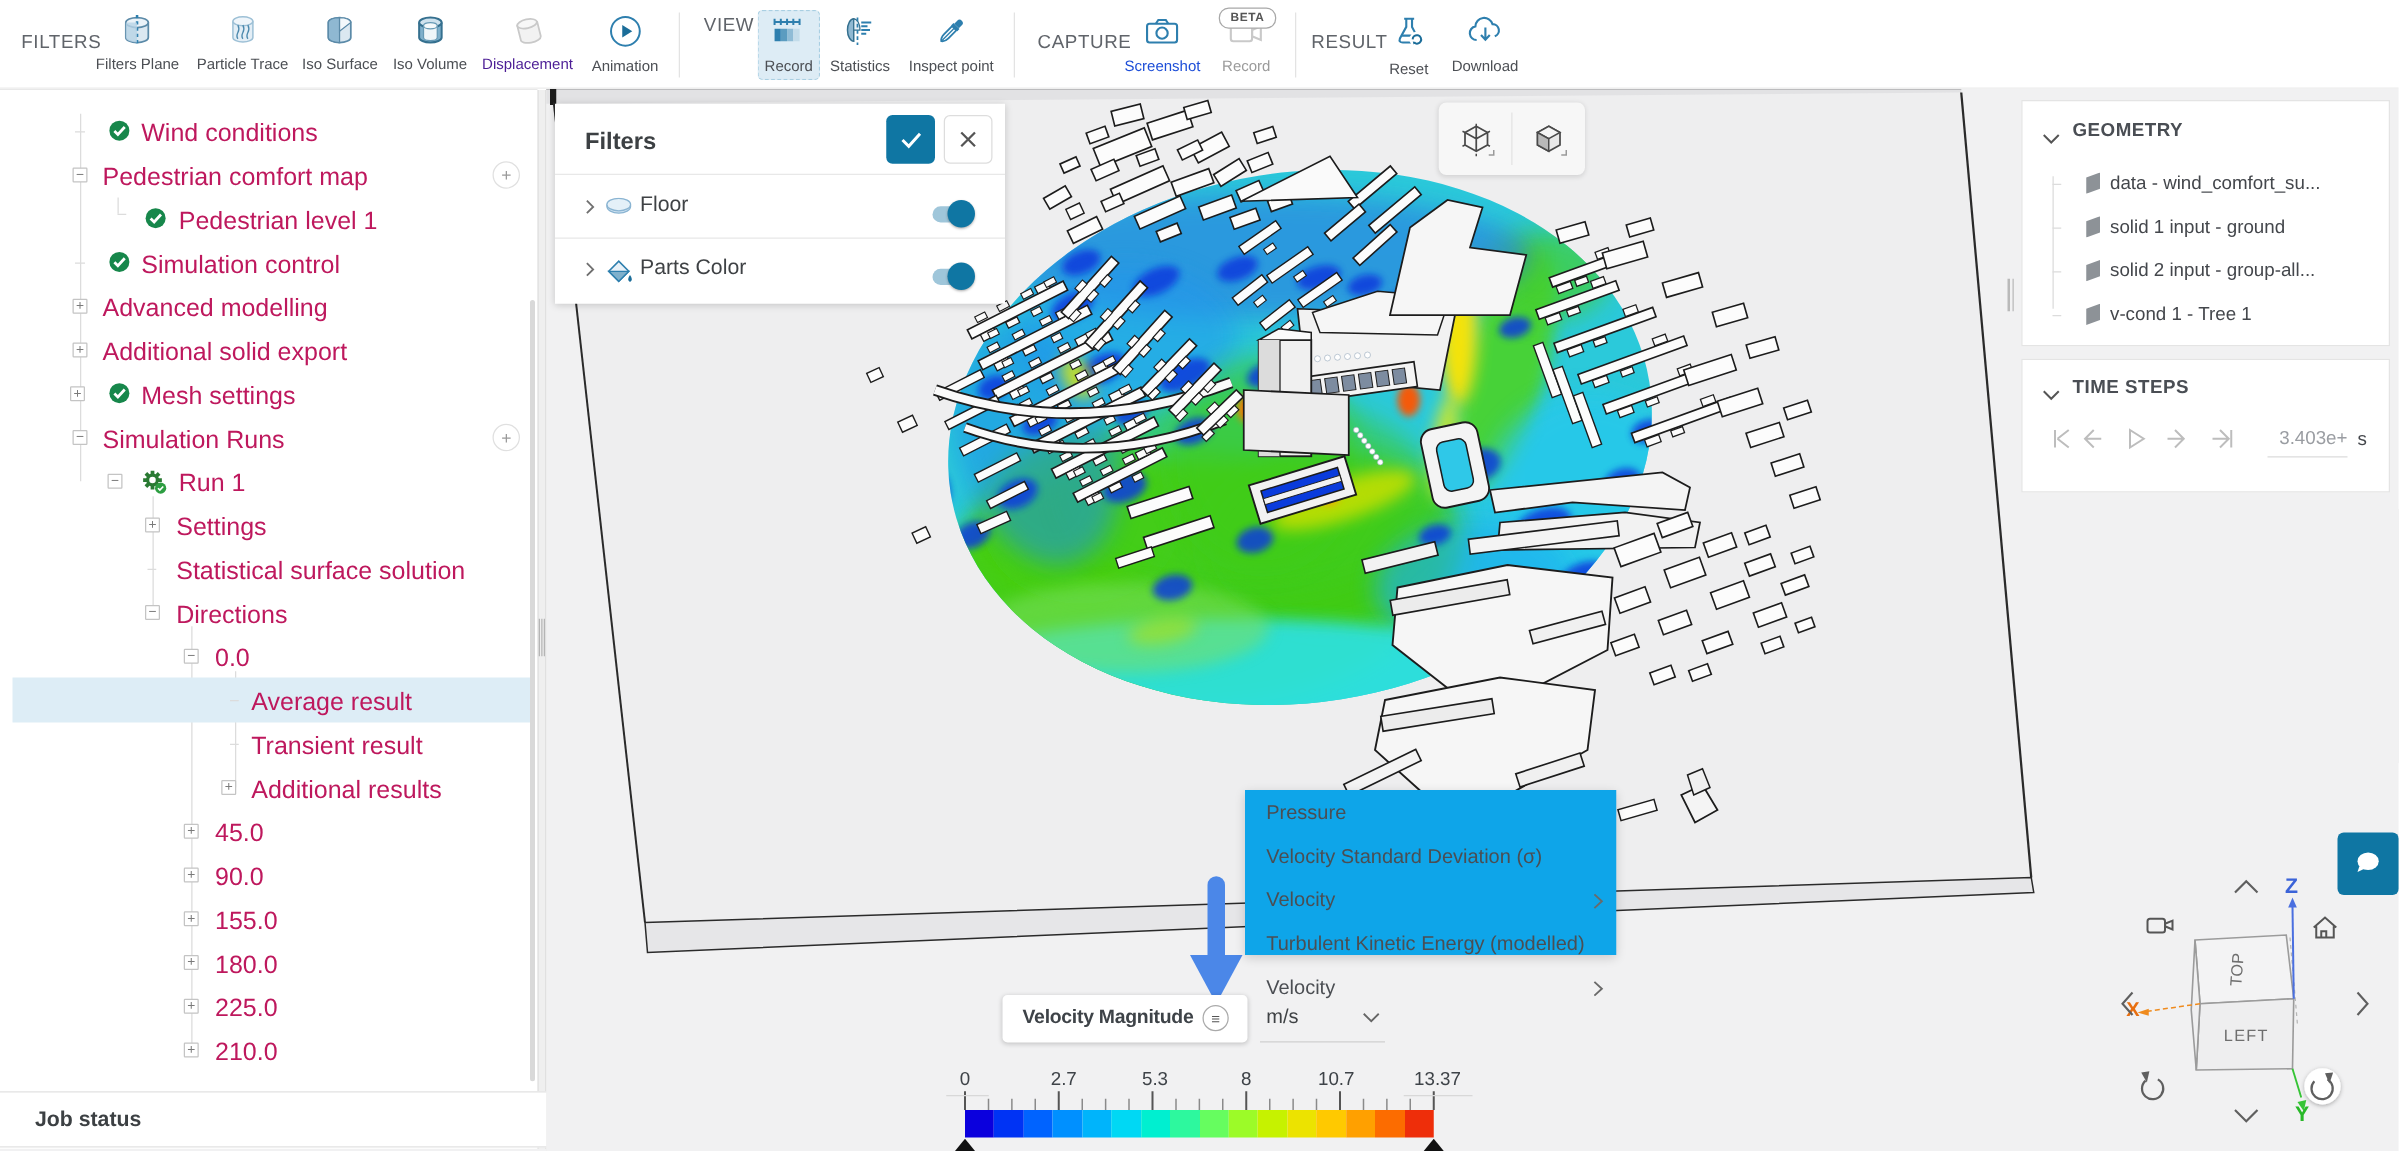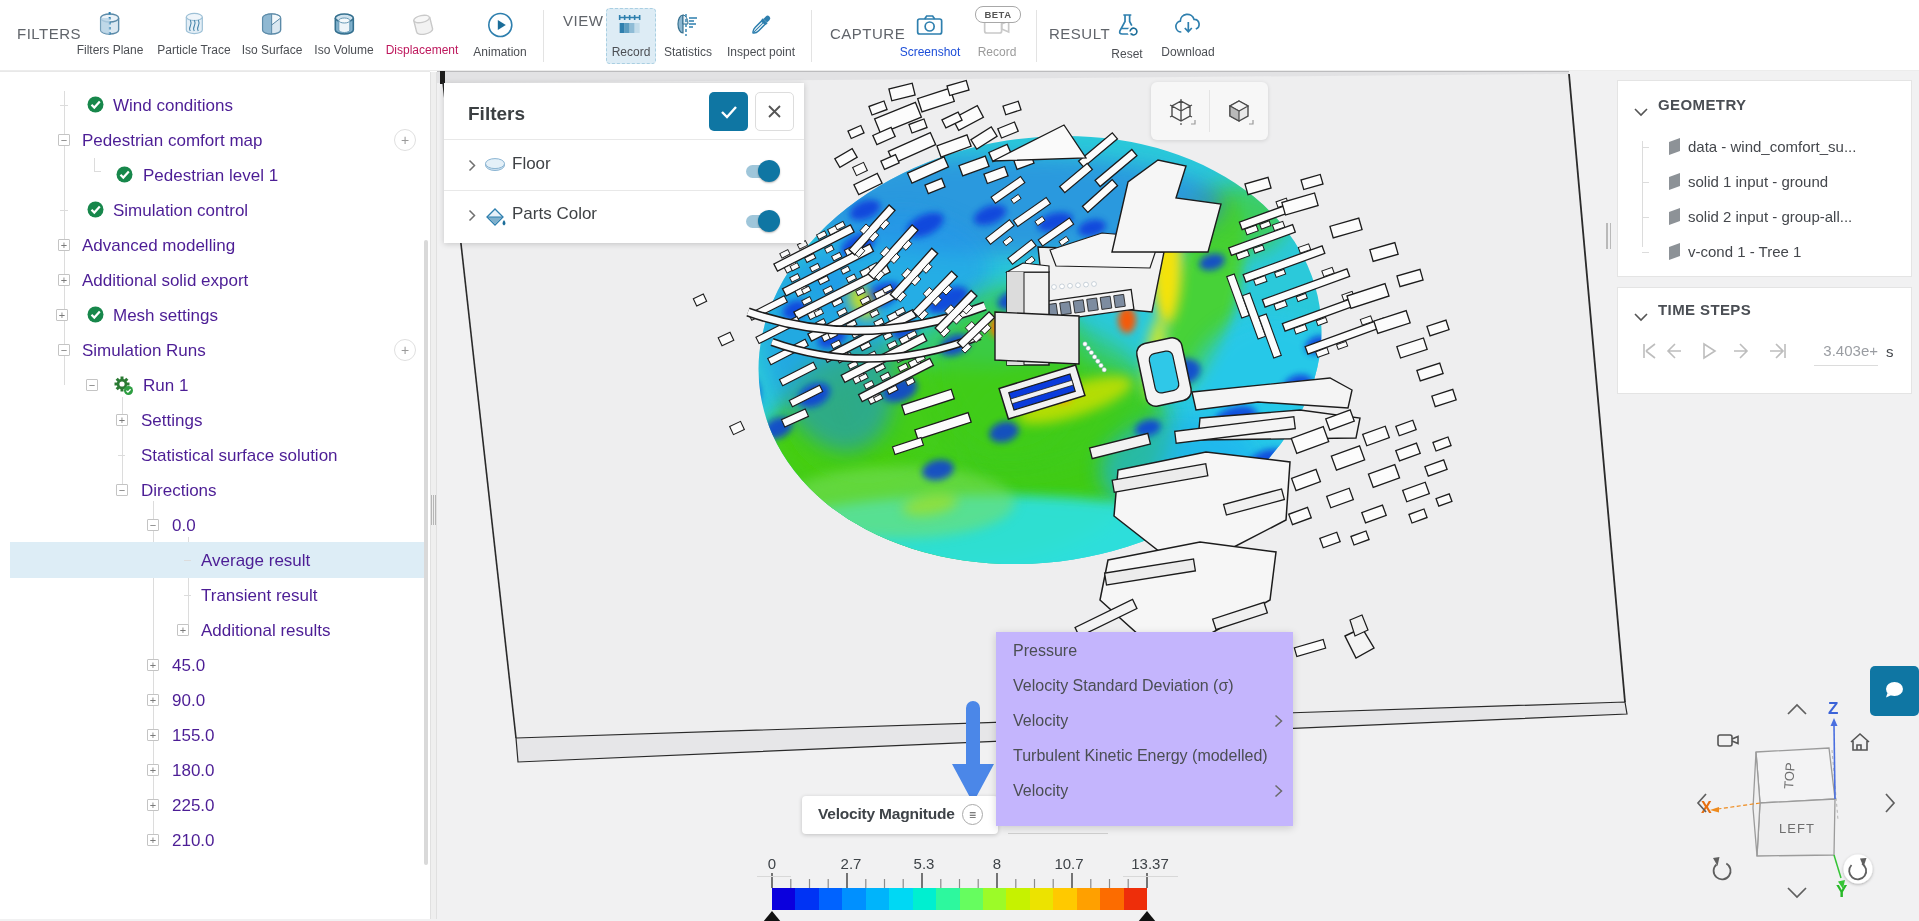--- a/index.html
+++ b/index.html
@@ -3,21 +3,21 @@
 *{margin:0;padding:0;box-sizing:border-box;}
 html,body{width:1919px;height:921px;overflow:hidden;background:#fff;
  font-family:"Liberation Sans",sans-serif;}
 .abs{position:absolute;}
 body{position:relative;}
 .lbl{font-size:12px;color:#4c4f54;}
 .glabel{font-size:15px;color:#60646a;letter-spacing:0.5px;}
 .tb-item{position:absolute;text-align:center;transform:translateX(-50%);}
 .tb-item .lbl{display:block;margin-top:2px;white-space:nowrap;}
 .vdiv{position:absolute;top:10px;height:52px;width:1px;background:#e3e3e3;}
-.treetxt{font-size:17px;color:#4c1d95;white-space:nowrap;}
+.treetxt{font-size:20px;color:#be185d;white-space:nowrap;}
 .exp{position:absolute;width:12px;height:12px;border:1px solid #c4c4c4;background:#fff;
  color:#7a7a7a;font-size:11px;line-height:10px;text-align:center;border-radius:1px;}
 .tline{position:absolute;background:#dcdcdc;}
 .plus-circ{position:absolute;width:22px;height:22px;border:1px solid #e0e0e0;border-radius:50%;
  color:#9a9a9a;font-size:14px;line-height:20px;text-align:center;background:#fff;}
 .card{position:absolute;background:#fff;border:1px solid #e4e4e4;}
 .menu-item{position:absolute;font-size:16px;color:#4b4e53;white-space:nowrap;}
 </style></head><body>
 
 <svg class="abs" style="left:0;top:0" width="1919" height="921" viewBox="0 0 1919 921">
@@ -383,21 +383,21 @@
         </svg></span><span class="lbl" style="color:#4c4f54">Iso Surface</span></div>
     <div class="tb-item" style="left:344px;top:11px"><span style="display:inline-block;height:30px"><svg width="26" height="26" viewBox="0 0 26 26">
           <path d="M4 7 v12 a9 4 0 0 0 18 0 v-12" fill="#7fb0cc" stroke="#35708f" stroke-width="1.6"></path>
           <ellipse cx="13" cy="7" rx="9" ry="4" fill="#cfe2ee" stroke="#35708f" stroke-width="1.6"></ellipse>
           <path d="M7.5 9.5 v9.5 a5.5 2.5 0 0 0 11 0 v-9.5" fill="#eef5f9" stroke="#6699b5" stroke-width="1"></path>
           <ellipse cx="13" cy="9.5" rx="5.5" ry="2.5" fill="#f5f9fb" stroke="#6699b5" stroke-width="1"></ellipse>
         </svg></span><span class="lbl" style="color:#4c4f54">Iso Volume</span></div>
     <div class="tb-item" style="left:422px;top:11px"><span style="display:inline-block;height:30px"><svg width="26" height="26" viewBox="0 0 26 26">
           <path d="M5 9 l3 12 a8 3.5 -12 0 0 16 -3 l-3 -12" fill="#f2f2f2" stroke="#c9c9c9" stroke-width="1.4"></path>
           <ellipse cx="13" cy="8" rx="8" ry="3.5" transform="rotate(-12 13 8)" fill="#f7f7f7" stroke="#c9c9c9" stroke-width="1.4"></ellipse>
-        </svg></span><span class="lbl" style="color:#be185d">Displacement</span></div>
+        </svg></span><span class="lbl" style="color:#4c1d95">Displacement</span></div>
     <div class="tb-item" style="left:500px;top:11px"><span style="display:inline-block;height:30px"><svg width="28" height="28" viewBox="0 0 28 28">
           <circle cx="14" cy="14" r="11.5" fill="#fff" stroke="#2e7fae" stroke-width="1.6"></circle>
           <path d="M11.5 9 l8 5 l-8 5 z" fill="#1b6d99"></path>
         </svg></span><span class="lbl" style="color:#4c4f54">Animation</span></div>
     <div class="vdiv" style="left:543px"></div>
     <div class="abs glabel" style="left:563px;top:12px">VIEW</div>
     <div class="abs" style="left:606px;top:8px;width:50px;height:56px;background:#ddecf5;border:1px dashed #a9cfe2;border-radius:4px"></div>
     <div class="tb-item" style="left:631px;top:11px"><span style="display:inline-block;height:30px"><svg width="30" height="28" viewBox="0 0 30 28">
           <path d="M4 4 v5 M9 4 v5 M14 4 v5 M19 4 v5 M24 4 v5 M4 6.5 h20" stroke="#2e7fae" stroke-width="1.6" fill="none"></path>
           <rect x="4" y="12" width="5" height="10" fill="#2e7fae"></rect>
@@ -530,20 +530,23 @@
     <div class="abs treetxt" style="left:172px;top:619px">90.0</div>
     <div class="exp" style="left:147px;top:657px">+</div>
     <div class="abs treetxt" style="left:172px;top:654px">155.0</div>
     <div class="exp" style="left:147px;top:692px">+</div>
     <div class="abs treetxt" style="left:172px;top:689px">180.0</div>
     <div class="exp" style="left:147px;top:727px">+</div>
     <div class="abs treetxt" style="left:172px;top:724px">225.0</div>
     <div class="exp" style="left:147px;top:762px">+</div>
     <div class="abs treetxt" style="left:172px;top:759px">210.0</div>
     <div class="abs" style="left:424px;top:168px;width:4px;height:625px;background:#d9d9d9;border-radius:2px"></div>
+    <div class="abs" style="left:0;top:801px;width:437px;height:45px;background:#fff;border-top:1px solid #e2e2e2;border-bottom:1px solid #e2e2e2">
+      <div class="abs" style="left:28px;top:12px;font-size:17px;font-weight:bold;color:#3c4043">Job status</div>
+    </div>
     <div class="abs" style="left:0;top:847px;width:437px;height:3px;background:#f1f1f2"></div>
   </div>
 <div class="abs" style="left:444px;top:83px;width:360px;height:160px;background:#fff;box-shadow:0 1px 6px rgba(0,0,0,0.18);z-index:25">
     <div class="abs" style="left:24px;top:20px;font-size:19px;font-weight:bold;color:#3c4043">Filters</div>
     <div class="abs" style="left:265px;top:9px;width:39px;height:39px;background:#0f76a3;border-radius:5px"><svg width="39" height="39" viewBox="0 0 39 39">
         <path d="M13 20 l5 5 9 -10" stroke="#fff" stroke-width="2.4" fill="none"></path>
       </svg></div>
     <div class="abs" style="left:311px;top:9px;width:39px;height:39px;background:#fff;border:1px solid #ddd;border-radius:5px"><svg width="37" height="37" viewBox="0 0 37 37">
         <path d="M13 13 l11 11 M24 13 l-11 11" stroke="#555" stroke-width="1.8"></path>
       </svg></div>
@@ -632,21 +635,21 @@
     <div class="abs" style="left:268px;top:55px;font-size:15px;color:#44474c">s</div>
   </div>
 <div class="abs" style="left:1606px;top:223px;width:6px;height:26px;display:flex;gap:2px;z-index:16">
     <span style="width:1.5px;background:#b9b9b9"></span>
     <span style="width:1.5px;background:#b9b9b9"></span>
   </div>
 <svg class="abs" style="left:940px;top:700px;z-index:8" width="60" height="110" viewBox="0 0 60 110">
     <path d="M26 8 a7 7 0 0 1 14 0 v58 h-14 z" fill="#4b87e8"></path>
     <path d="M12 64 h42 L33 103 z" fill="#4b87e8"></path>
   </svg>
-<div class="abs" style="left:996px;top:632px;width:297px;height:194px;background:#c4b5fd;box-shadow:0 2px 8px rgba(0,0,0,0.16);z-index:12">
+<div class="abs" style="left:996px;top:632px;width:297px;height:132px;background:#0ea5e9;box-shadow:0 2px 8px rgba(0,0,0,0.16);z-index:12">
     <div class="menu-item" style="left:17px;top:10px">Pressure</div>
     <div class="menu-item" style="left:17px;top:45px">Velocity Standard Deviation (σ)</div>
     <div class="menu-item" style="left:17px;top:80px">Velocity</div>
     <svg class="abs" style="left:278px;top:82px" width="9" height="14" viewBox="0 0 9 14">
       <path d="M1.5 1.5 l6 5.5 -6 5.5" fill="none" stroke="#6a6a6a" stroke-width="1.5"></path>
     </svg>
     <div class="menu-item" style="left:17px;top:115px">Turbulent Kinetic Energy (modelled)</div>
     <div class="menu-item" style="left:17px;top:150px">Velocity</div>
     <svg class="abs" style="left:278px;top:152px" width="9" height="14" viewBox="0 0 9 14">
       <path d="M1.5 1.5 l6 5.5 -6 5.5" fill="none" stroke="#6a6a6a" stroke-width="1.5"></path>

